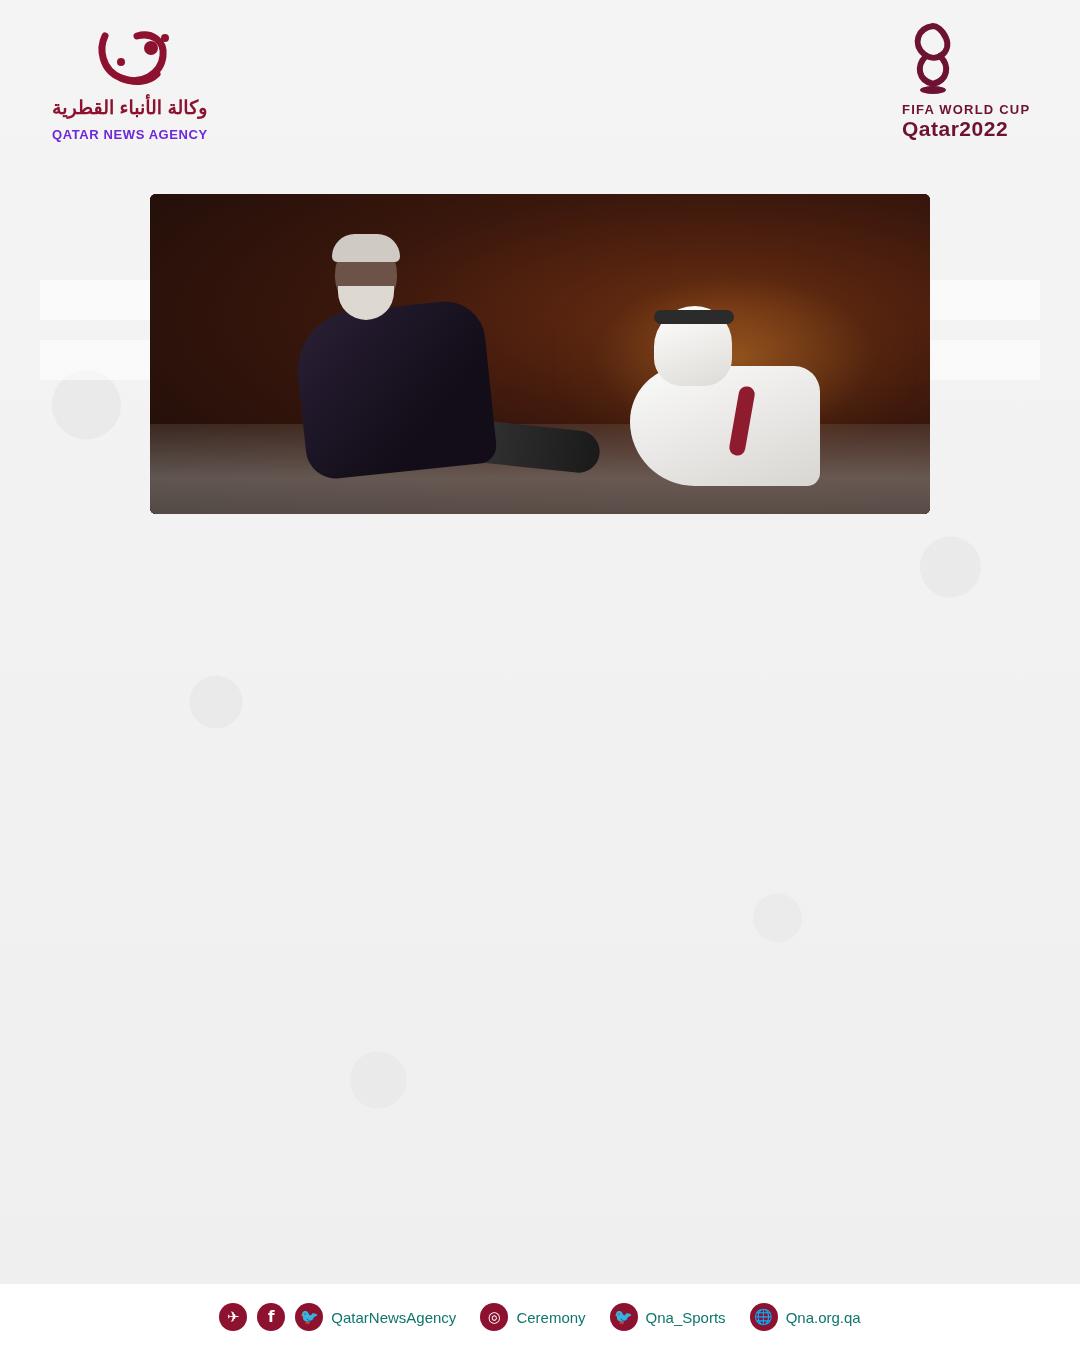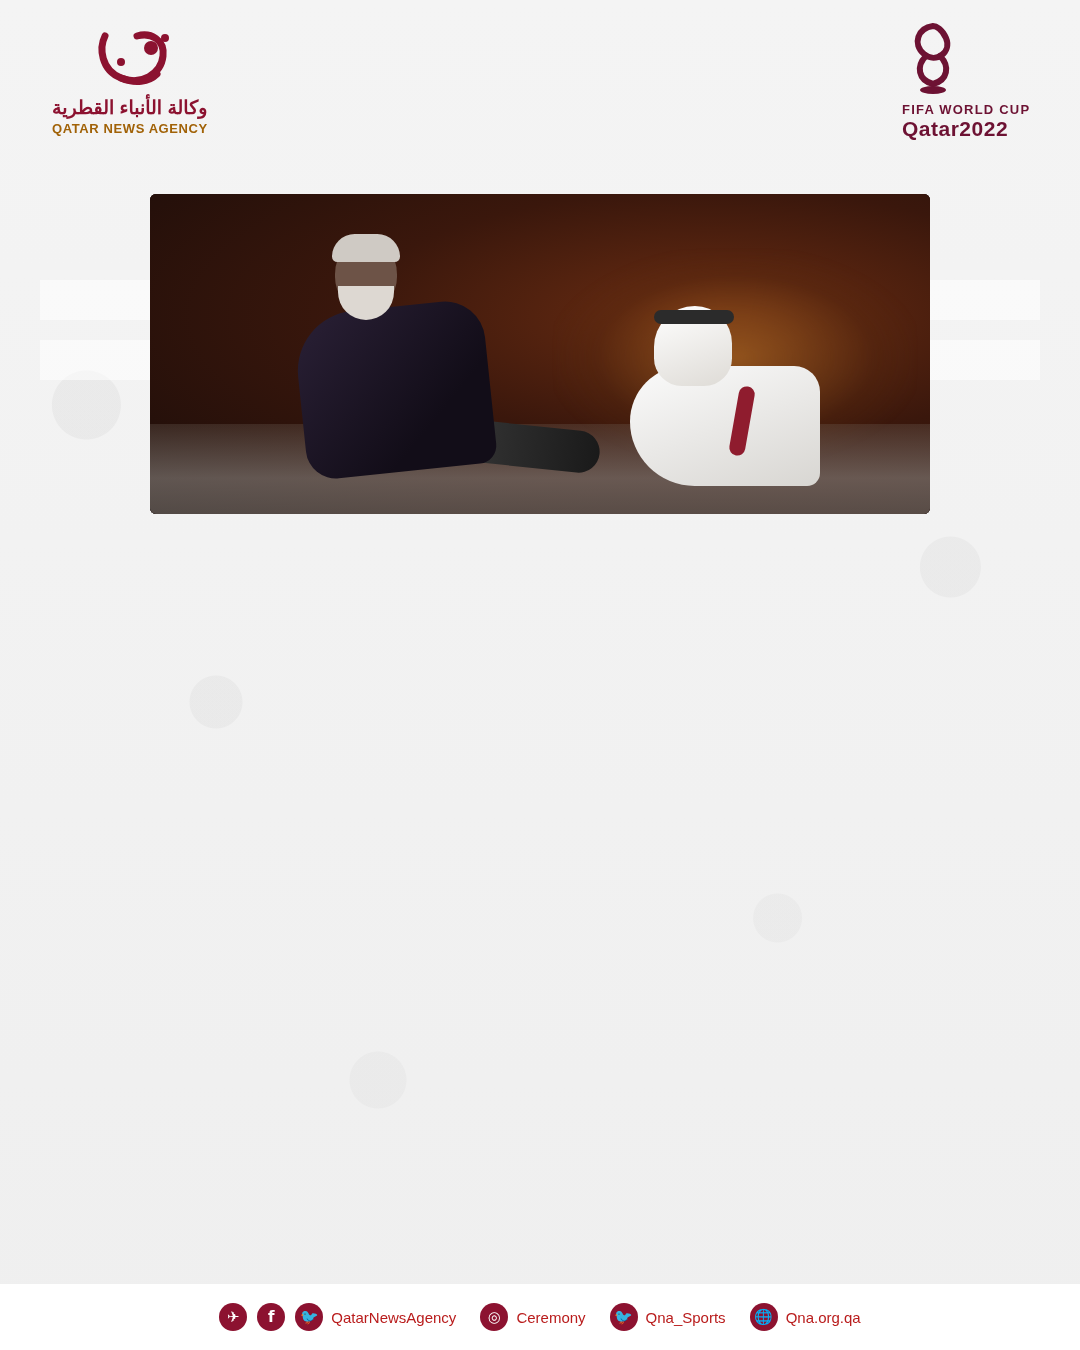--- a/index.html
+++ b/index.html
@@ -47,22 +47,22 @@
   .qna-logo {
     position: absolute; left: 52px; top: 26px;
     width: 170px; 
   }
   .qna-mark { display:block; margin: 0 auto; }
   .qna-ar {
     color: #8c1230; font-size: 19px; font-weight: bold;
     margin-top: 4px; letter-spacing: .5px;
   }
   .qna-en {
-    color: #a16207; font-size: 13px; font-weight: bold;
-    letter-spacing: .6px; margin-top: 2px;
+    color: #6d28d9; font-size: 13px; font-weight: bold;
+    letter-spacing: .6px; margin-top: 8px;
   }
   .title {
     text-align: center;
     color: #8c1230;
     font-size: 40px;
     font-weight: bold;
     line-height: 1.22;
     letter-spacing: .3px;
     max-width: 640px;
     margin-left: 40px;
@@ -208,21 +208,21 @@
   }
   .f-group { display: flex; align-items: center; gap: 8px; }
   .f-group + .f-group { margin-left: 14px; }
   .f-ic {
     width: 28px; height: 28px; border-radius: 50%;
     background: #8c1230; color: #fff;
     display: flex; align-items: center; justify-content: center;
     font-size: 15px; font-weight: bold;
     font-family: "DejaVu Sans", sans-serif;
   }
-  .f-label { color: #b91c1c; font-size: 15px; }
+  .f-label { color: #0f766e; font-size: 15px; }
 </style>
 </head>
 <body>
 
 <div class="page">
   <div class="bg-pattern"></div>
   <div class="bg-band b1"></div>
   <div class="bg-band b2"></div>
 
   <div class="header">

